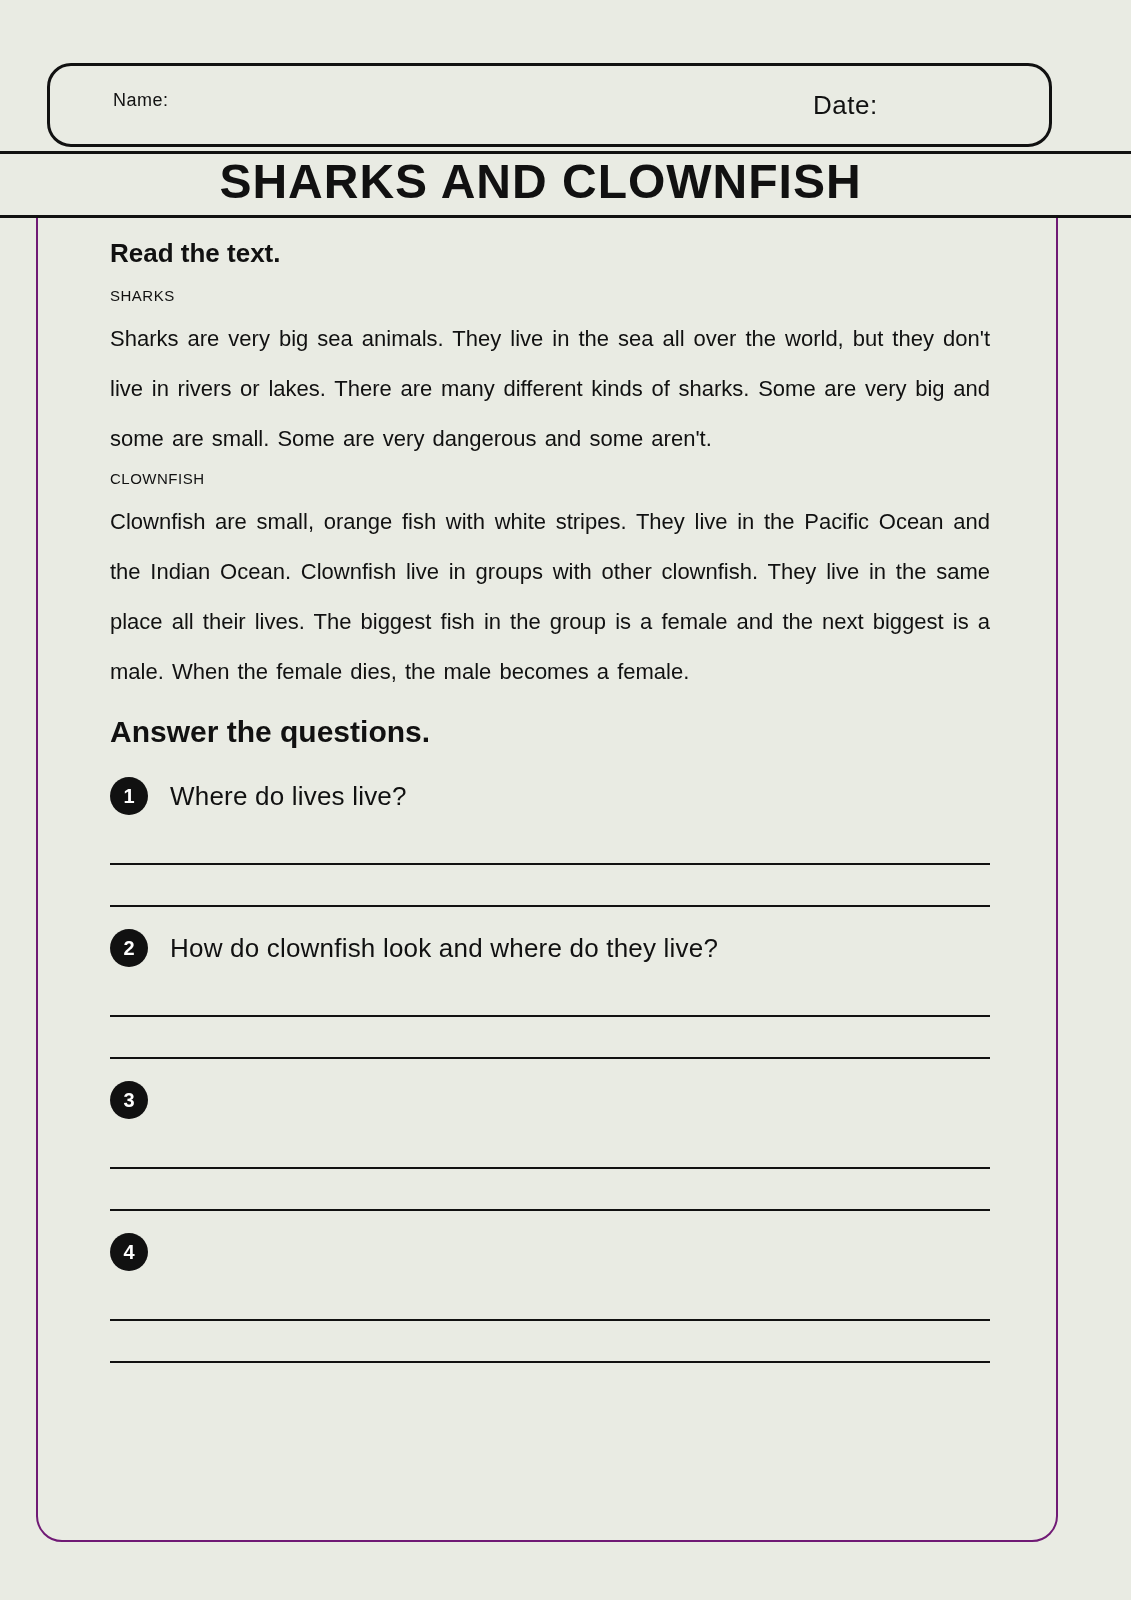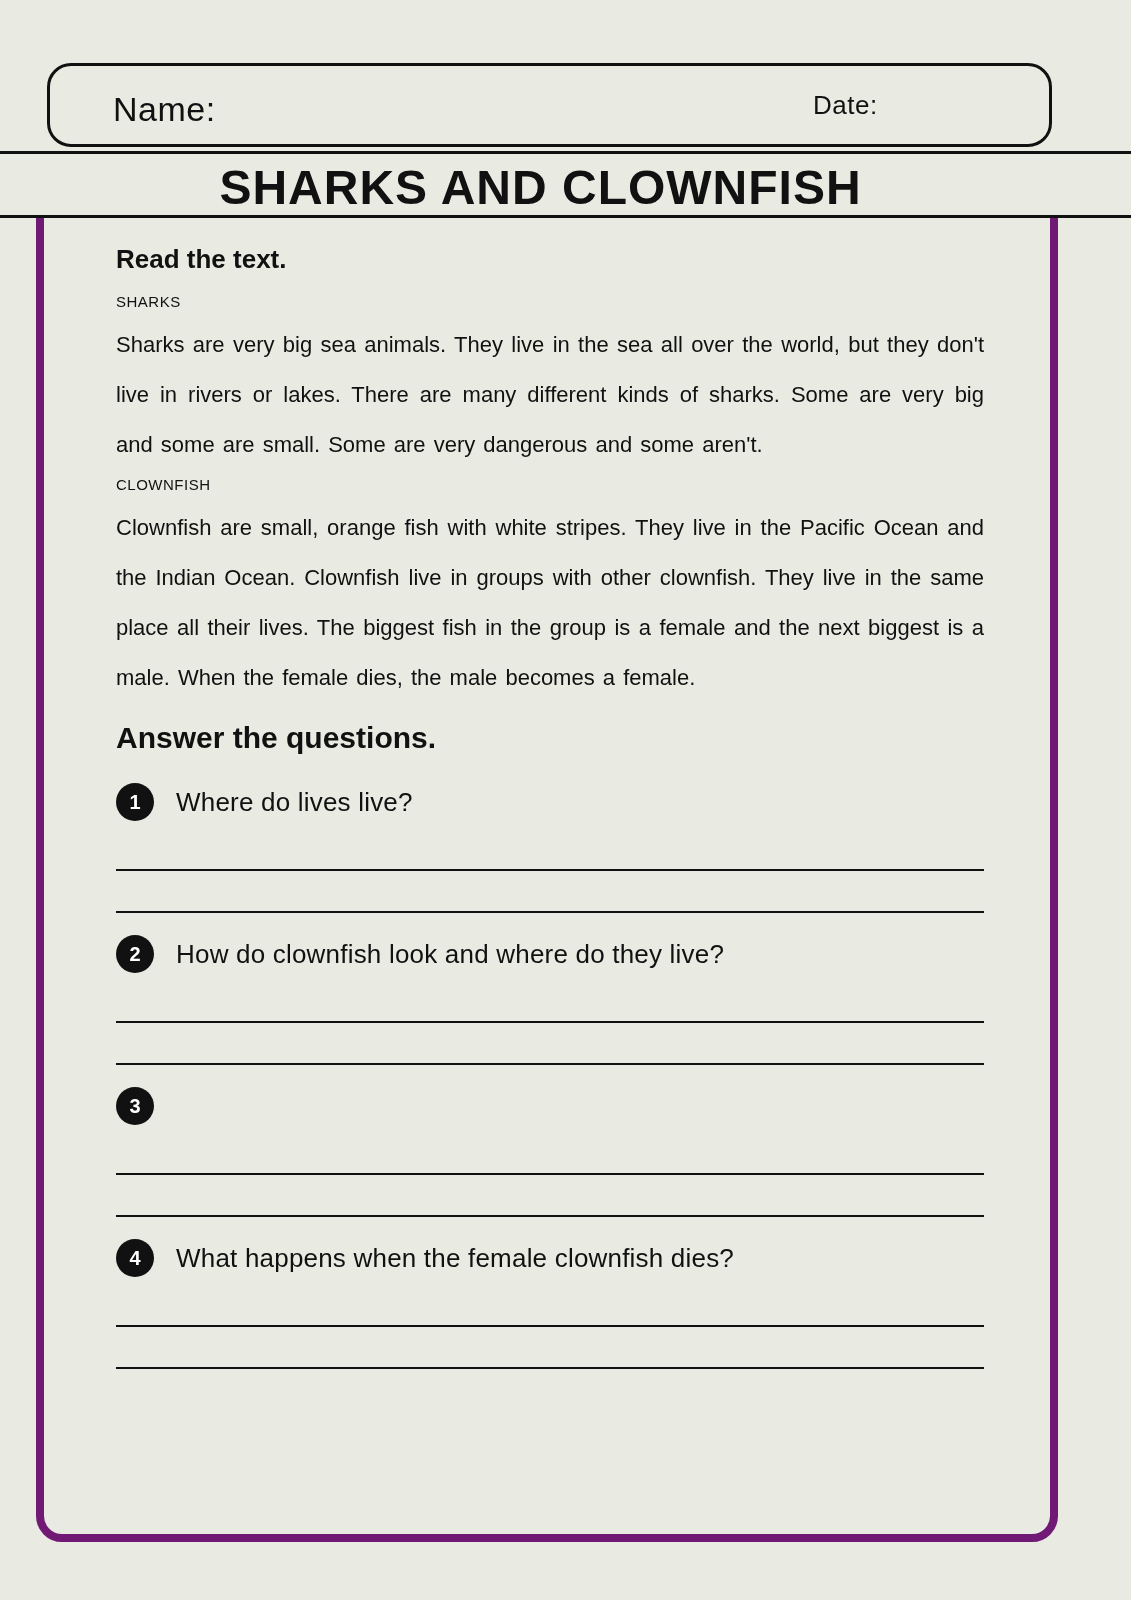--- a/index.html
+++ b/index.html
@@ -29,21 +29,21 @@
     height: 84px;
     border: 3px solid #111;
     border-radius: 24px;
     background: #e9ebe3;
     z-index: 1;
   }
   .name-label {
     position: absolute;
     left: 63px;
     top: 24px;
-    font-size: 34px;
+    font-size: 18px;
     letter-spacing: 0.5px;
   }
   .date-label {
     position: absolute;
     left: 763px;
     top: 24px;
     font-size: 26px;
     letter-spacing: 0.5px;
     text-align: right;
   }
@@ -52,40 +52,40 @@
   .title-banner {
     position: absolute;
     left: 0;
     top: 151px;
     width: 1131px;
     height: 67px;
     background: #e9ebe3;
     border-top: 3px solid #111;
     border-bottom: 3px solid #111;
     display: flex;
-    align-items: flex-end;
+    align-items: flex-start;
     justify-content: center;
     z-index: 3;
   }
   .title-banner h1 {
     font-size: 48px;
     font-weight: 900;
     letter-spacing: 1px;
     color: #111;
     transform: translateX(-25px);
   }
 
   
   .content-box {
     position: absolute;
     left: 36px;
     top: 178px;
     width: 1022px;
     height: 1364px;
-    border: 8px solid #701a75;
+    border: 2px solid #701a75;
     border-radius: 26px;
     background: #e9ebe3;
     z-index: 2;
   }
   .content-inner {
     padding: 58px 66px 0 72px;
   }
 
   .read-heading {
     font-size: 26px;
@@ -195,21 +195,20 @@
         <div class="q-row">
           <span class="q-badge">3</span>
         </div>
         <div class="answer-line"></div>
         <div class="answer-line"></div>
       </div>
 
       <div class="question-block">
         <div class="q-row">
           <span class="q-badge">4</span>
-          <span class="q-text">What happens when the female clownfish dies?</span>
         </div>
         <div class="answer-line"></div>
         <div class="answer-line"></div>
       </div>
 
     </div>
   </div>
 
 </div>
 

